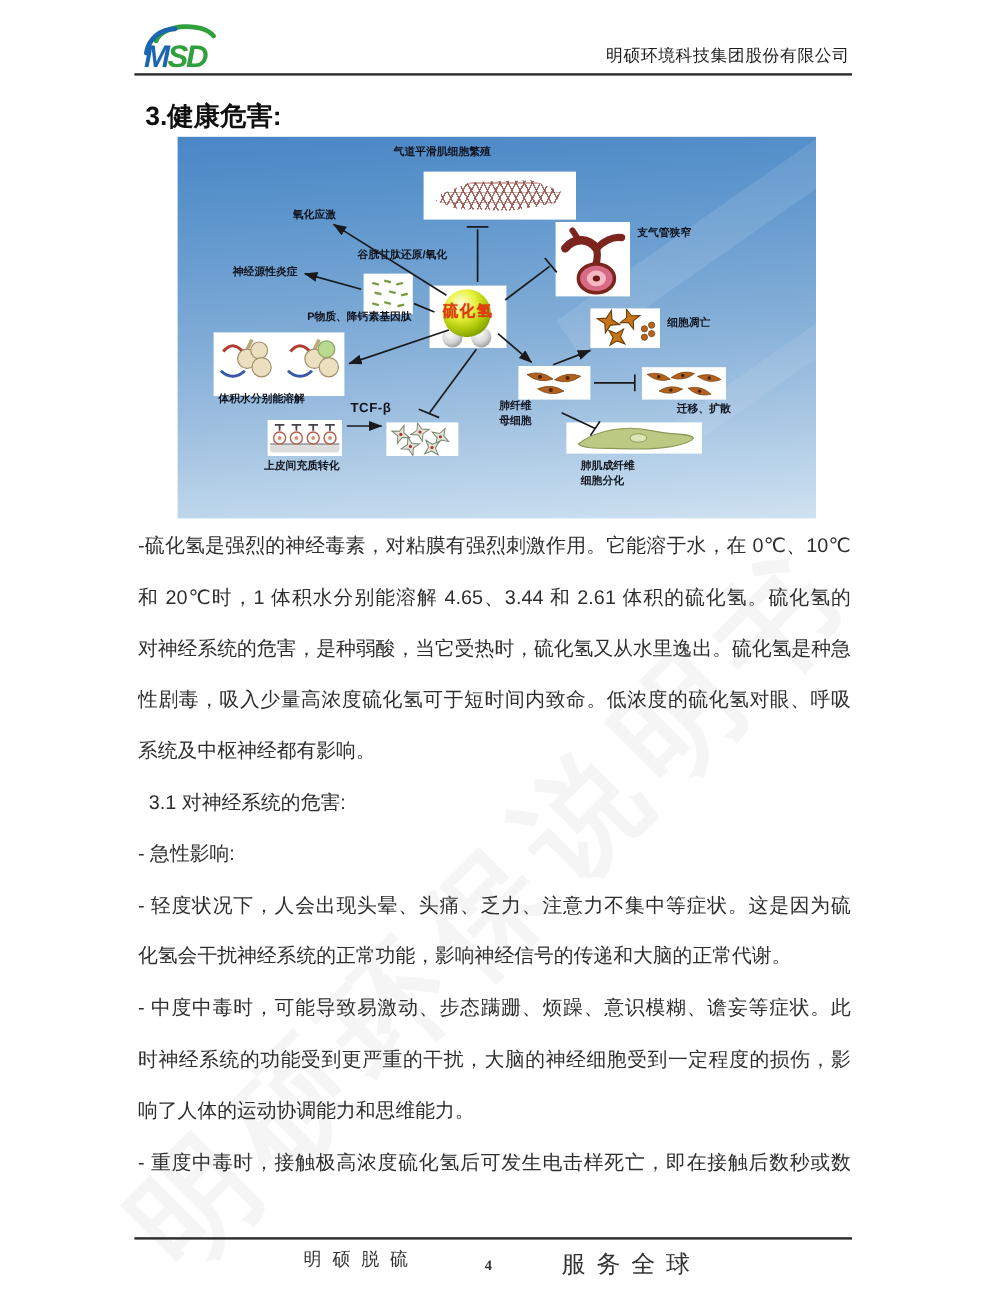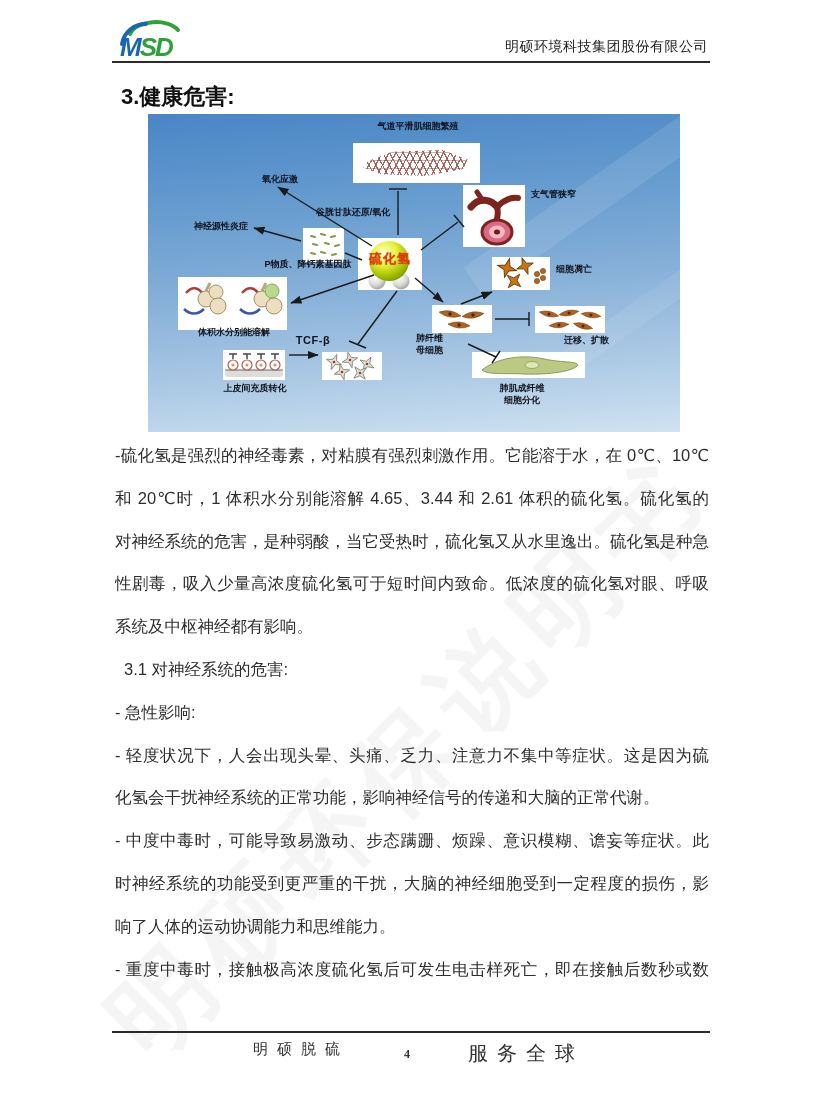--- a/index.html
+++ b/index.html
@@ -21,21 +21,21 @@
   .section-title{position:absolute;left:121px;top:82px;font-size:22px;font-weight:700;color:#101010;}
 
   
   .diagram{position:absolute;left:148px;top:114px;width:532px;height:318px;overflow:hidden;
     background:linear-gradient(176deg,#4a86c6 0%,#5f97cd 22%,#7fabd6 48%,#a7c6e3 75%,#cfe2f1 100%);}
   .streak{position:absolute;background:rgba(255,255,255,.10);transform:rotate(-35deg);pointer-events:none;}
   .s1{left:300px;top:70px;width:280px;height:34px;}
   .s2{left:400px;top:170px;width:230px;height:24px;background:rgba(255,255,255,.08);}
   .nbox{position:absolute;background:#fff;}
   .dlabel{position:absolute;font-size:9px;font-weight:700;color:#10121c;white-space:nowrap;line-height:12px;}
-  .center-text{text-align:center;}
+  .center-text{}
   .pre{white-space:pre-line;}
   .tcf{font-size:11px;letter-spacing:.5px;}
   .overlay{position:absolute;left:0;top:0;pointer-events:none;}
   .mesh{position:absolute;left:8px;top:6px;right:8px;bottom:6px;
     background:
       repeating-linear-gradient(62deg,rgba(150,80,70,.85) 0 1.2px,transparent 1.2px 6px),
       repeating-linear-gradient(-62deg,rgba(150,80,70,.85) 0 1.2px,transparent 1.2px 6px),
       repeating-linear-gradient(0deg,rgba(150,80,70,.45) 0 1px,transparent 1px 8px);
     clip-path:polygon(6% 45%,28% 10%,74% 4%,96% 38%,92% 72%,58% 96%,18% 90%,2% 66%);}
   .ball-label{position:absolute;left:0;top:12px;width:100%;text-align:center;

